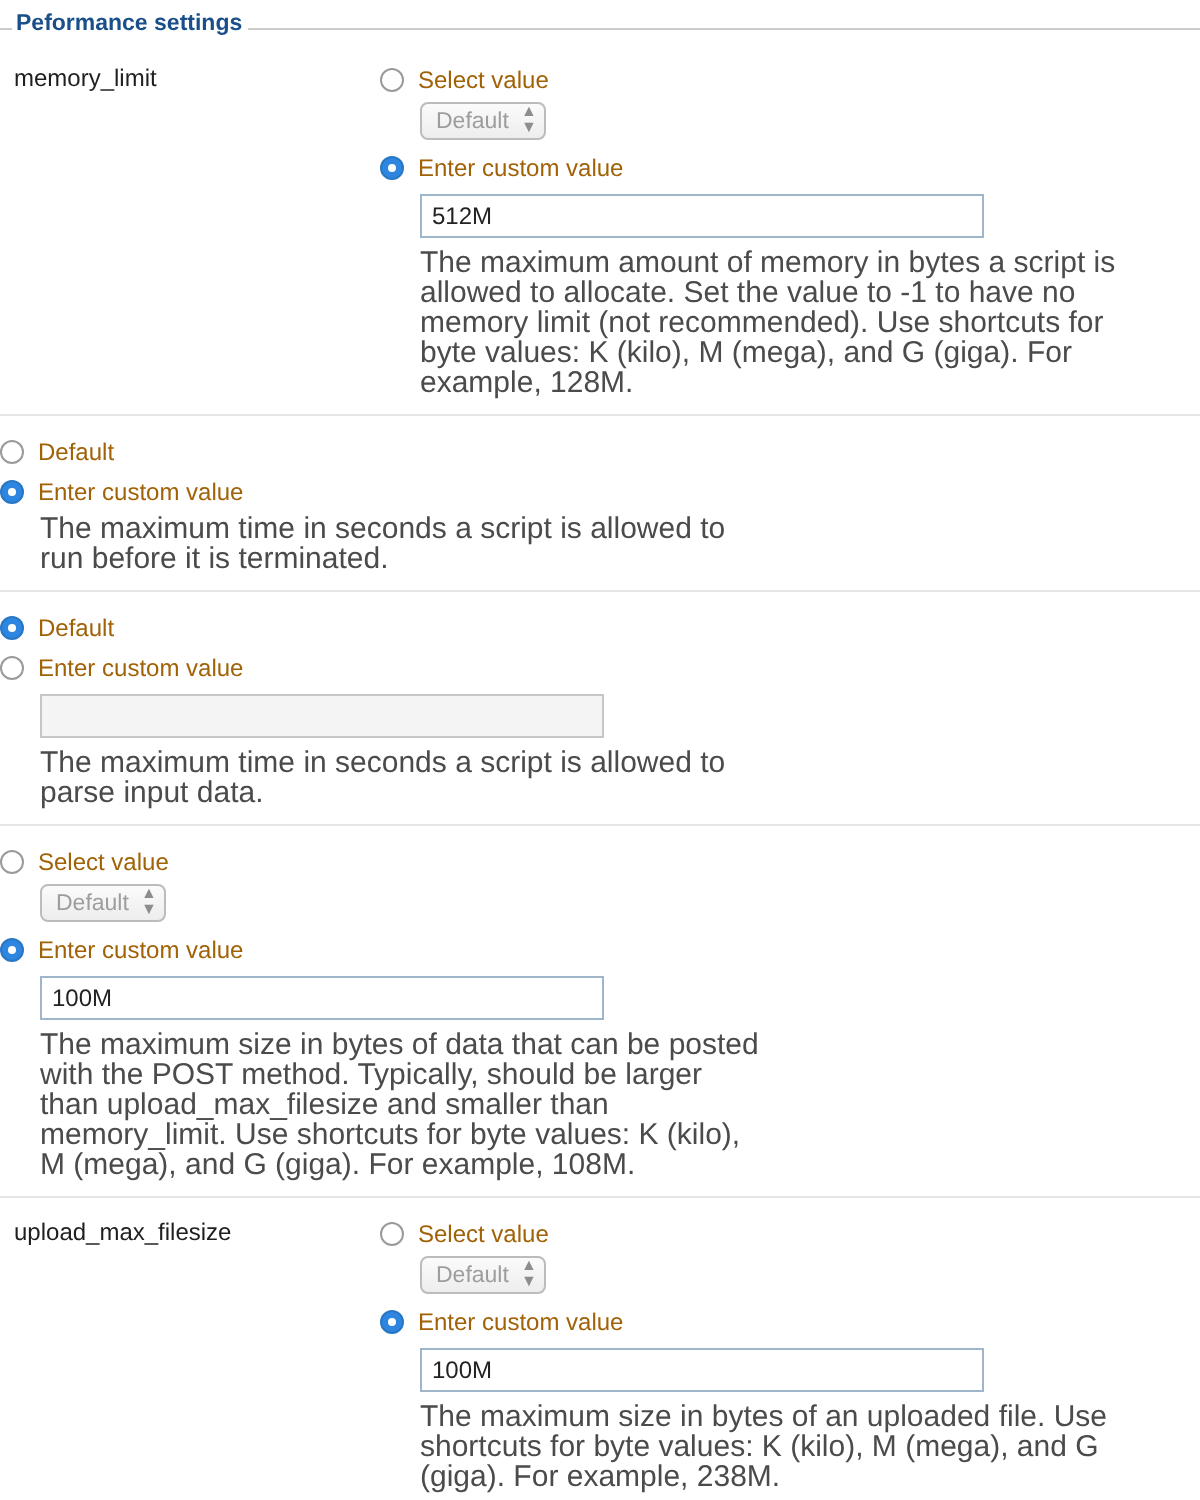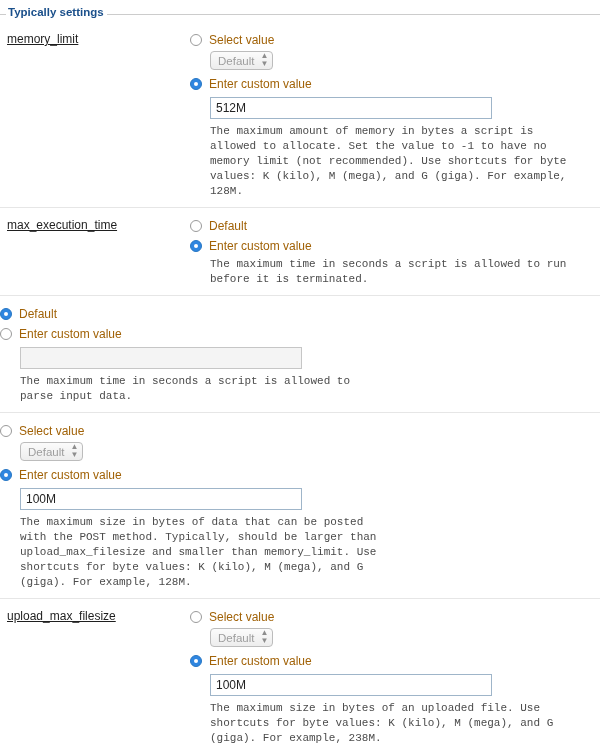--- a/index.html
+++ b/index.html
@@ -57,21 +57,20 @@
   .row:last-child { border-bottom: none; }
   .row-label {
     width: 190px;
     flex: 0 0 190px;
     padding-left: 7px;
     box-sizing: border-box;
     font-size: 12px;
     color: #1f1f1f;
     line-height: 15px;
     padding-top: 2px;
-    text-decoration: underline;
   }
   .row-body {
     flex: 1 1 auto;
     padding-right: 8px;
     box-sizing: border-box;
   }
   .radio-line {
     display: flex;
     align-items: center;
     height: 19px;
@@ -148,32 +147,31 @@
     color: #222222;
     outline: none;
   }
   .text-input.empty {
     border-color: #c6c6c6;
     background: #f4f4f4;
   }
   .desc {
     margin: 2px 0 2px 20px;
     width: 360px;
-    font-size: 11px;
+    font-size: 15px;
     line-height: 15px;
     color: #4b4b4b;
-    font-family: Liberation Mono, monospace;
   }
 </style>
 </head>
 <body>
 
 <div class="panel">
   <div class="section-rule"></div>
-  <div class="section-title">Typically settings</div>
+  <div class="section-title">Peformance settings</div>
   <div class="rows">
 
     <div class="row">
       <div class="row-label">memory_limit</div>
       <div class="row-body">
         <div class="radio-line">
           <span class="radio"></span>
           <span class="radio-label">Select value</span>
         </div>
         <div class="select-wrap">
@@ -185,21 +183,20 @@
         <div class="radio-line">
           <span class="radio checked"></span>
           <span class="radio-label">Enter custom value</span>
         </div>
         <input class="text-input" type="text" value="512M" style="">
         <div class="desc">The maximum amount of memory in bytes a script is allowed to allocate. Set the value to -1 to have no memory limit (not recommended). Use shortcuts for byte values: K (kilo), M (mega), and G (giga). For example, 128M.</div>
       </div>
     </div>
 
     <div class="row">
-      <div class="row-label">max_execution_time</div>
       <div class="row-body">
         <div class="radio-line">
           <span class="radio"></span>
           <span class="radio-label">Default</span>
         </div>
         <div class="radio-line">
           <span class="radio checked"></span>
           <span class="radio-label">Enter custom value</span>
         </div>
         <div class="desc">The maximum time in seconds a script is allowed to run before it is terminated.</div>
@@ -231,21 +228,21 @@
           <span class="fake-select">
             <span>Default</span>
             <span class="arrows">▲<br>▼</span>
           </span>
         </div>
         <div class="radio-line">
           <span class="radio checked"></span>
           <span class="radio-label">Enter custom value</span>
         </div>
         <input class="text-input" type="text" value="100M" style="">
-        <div class="desc">The maximum size in bytes of data that can be posted with the POST method. Typically, should be larger than upload_max_filesize and smaller than memory_limit. Use shortcuts for byte values: K (kilo), M (mega), and G (giga). For example, 128M.</div>
+        <div class="desc">The maximum size in bytes of data that can be posted with the POST method. Typically, should be larger than upload_max_filesize and smaller than memory_limit. Use shortcuts for byte values: K (kilo), M (mega), and G (giga). For example, 108M.</div>
       </div>
     </div>
 
     <div class="row">
       <div class="row-label">upload_max_filesize</div>
       <div class="row-body">
         <div class="radio-line">
           <span class="radio"></span>
           <span class="radio-label">Select value</span>
         </div>

